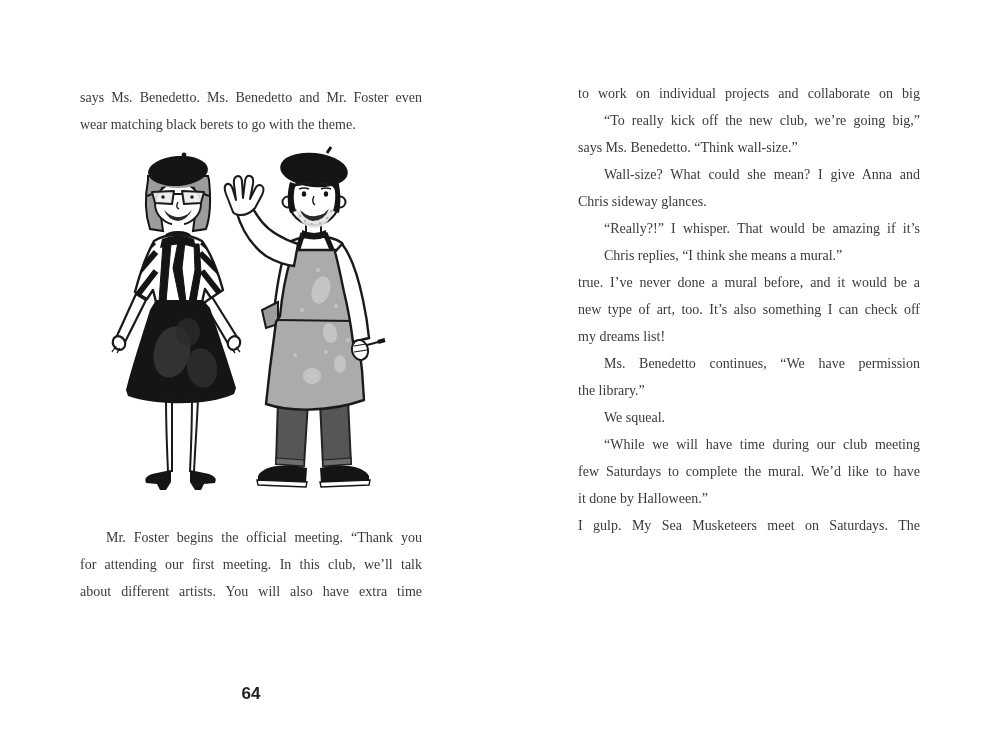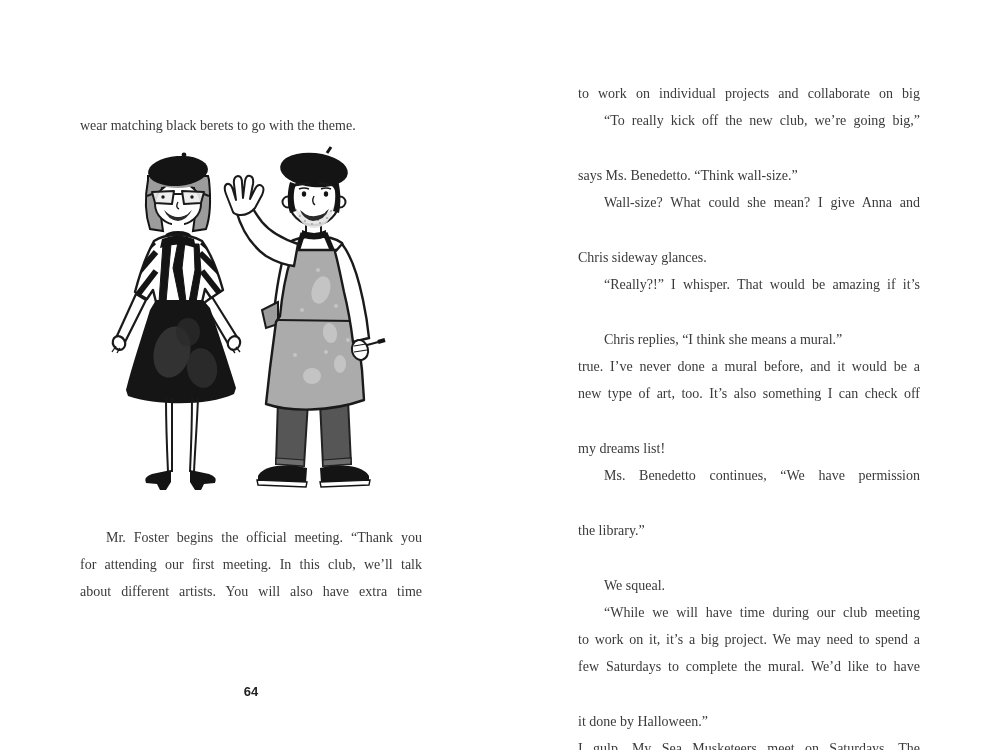--- a/index.html
+++ b/index.html
@@ -1,37 +1,38 @@
 <!DOCTYPE html>
 <html><head>
 <meta charset="utf-8">
 <style>
   html,body{margin:0;padding:0;background:#ffffff;}
   .page{position:relative;width:1000px;height:750px;background:#ffffff;overflow:hidden;
         font-family:"Liberation Serif","DejaVu Serif",serif;color:#3a3a3a;}
   .col{position:absolute;width:342px;font-size:14px;line-height:27px;}
   .ln{text-align:justify;text-align-last:justify;white-space:normal;}
-  .last{text-align-last:left;margin-top:28px;}
+  .last{text-align-last:left;}
   .ind{text-indent:26px;}
   .col-left-top{left:80px;top:84px;}
   .col-left-bottom{left:80px;top:524px;}
   .col-right{left:578px;top:80px;}
   .pagenum{position:absolute;width:342px;text-align:center;
            font-family:"Liberation Sans","DejaVu Sans",sans-serif;
-           font-weight:700;font-size:13px;color:#222;}
+           font-weight:700;font-size:17px;color:#222;}
   .pagenum-left{left:80px;top:684px;}
   .pagenum-right{left:578px;top:684px;}
   .illus{position:absolute;left:90px;top:140px;width:320px;height:360px;}
 </style>
 </head>
 <body>
 
 <div class="page">
 
   <div class="col col-left-top">
+    <div class="ln">says Ms. Benedetto. Ms. Benedetto and Mr. Foster even</div>
     <div class="ln last">wear matching black berets to go with the theme.</div>
   </div>
 
   <svg class="illus" viewBox="0 0 320 360" role="img" aria-label="Black-and-white cartoon of a smiling woman in a black beret, glasses, striped blouse and black skirt standing beside a smiling man in a black beret and gray artist apron who waves one hand and holds a paintbrush in the other">
     <defs>
       <clipPath id="blouseClip">
         <path d="M64,101 C58,112 50,133 45,152 L57,159 L63,150 L66,162 L112,162 L115,149 L121,158 L133,150 C128,132 120,112 112,101 C98,93 76,93 64,101 Z"></path>
       </clipPath>
     </defs>
 
@@ -216,21 +217,20 @@
     <div class="ln last">Chris sideway glances.</div>
     <div class="ln ind">“Really?!” I whisper. That would be amazing if it’s</div>
     <div class="ln last ind">Chris replies, “I think she means a mural.”</div>
     <div class="ln">true. I’ve never done a mural before, and it would be a</div>
     <div class="ln">new type of art, too. It’s also something I can check off</div>
     <div class="ln last">my dreams list!</div>
     <div class="ln ind">Ms. Benedetto continues, “We have permission</div>
     <div class="ln last">the library.”</div>
     <div class="ln last ind">We squeal.</div>
     <div class="ln ind">“While we will have time during our club meeting</div>
-    <div class="ln">to work on it, it’s a big project. We may need to spend a</div>
     <div class="ln">few Saturdays to complete the mural. We’d like to have</div>
     <div class="ln last">it done by Halloween.”</div>
     <div class="ln">I gulp. My Sea Musketeers meet on Saturdays. The</div>
   </div>
 
   <div class="pagenum pagenum-left">64</div>
 
 </div>
 
 </body></html>

